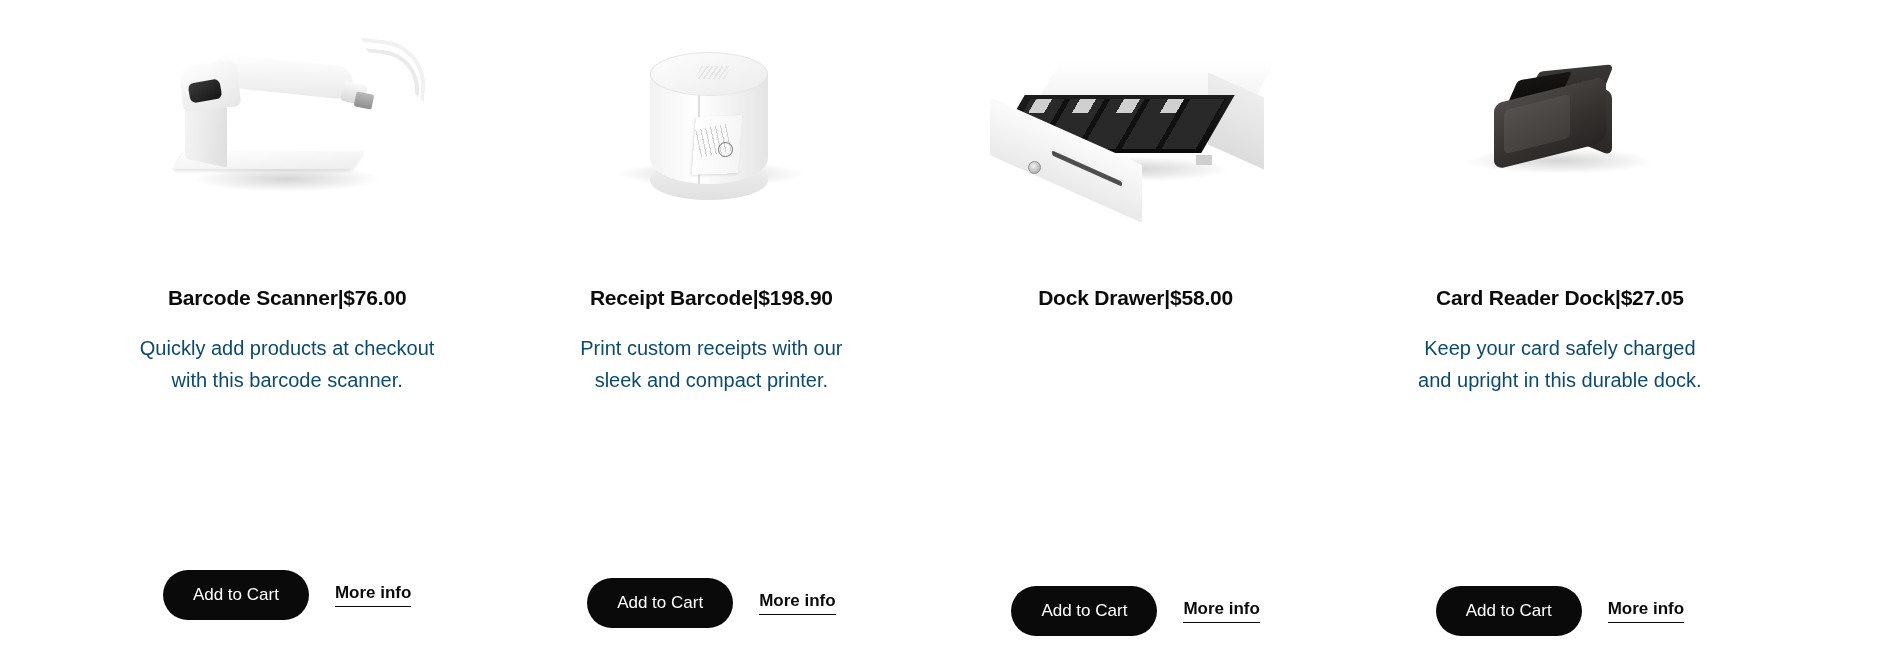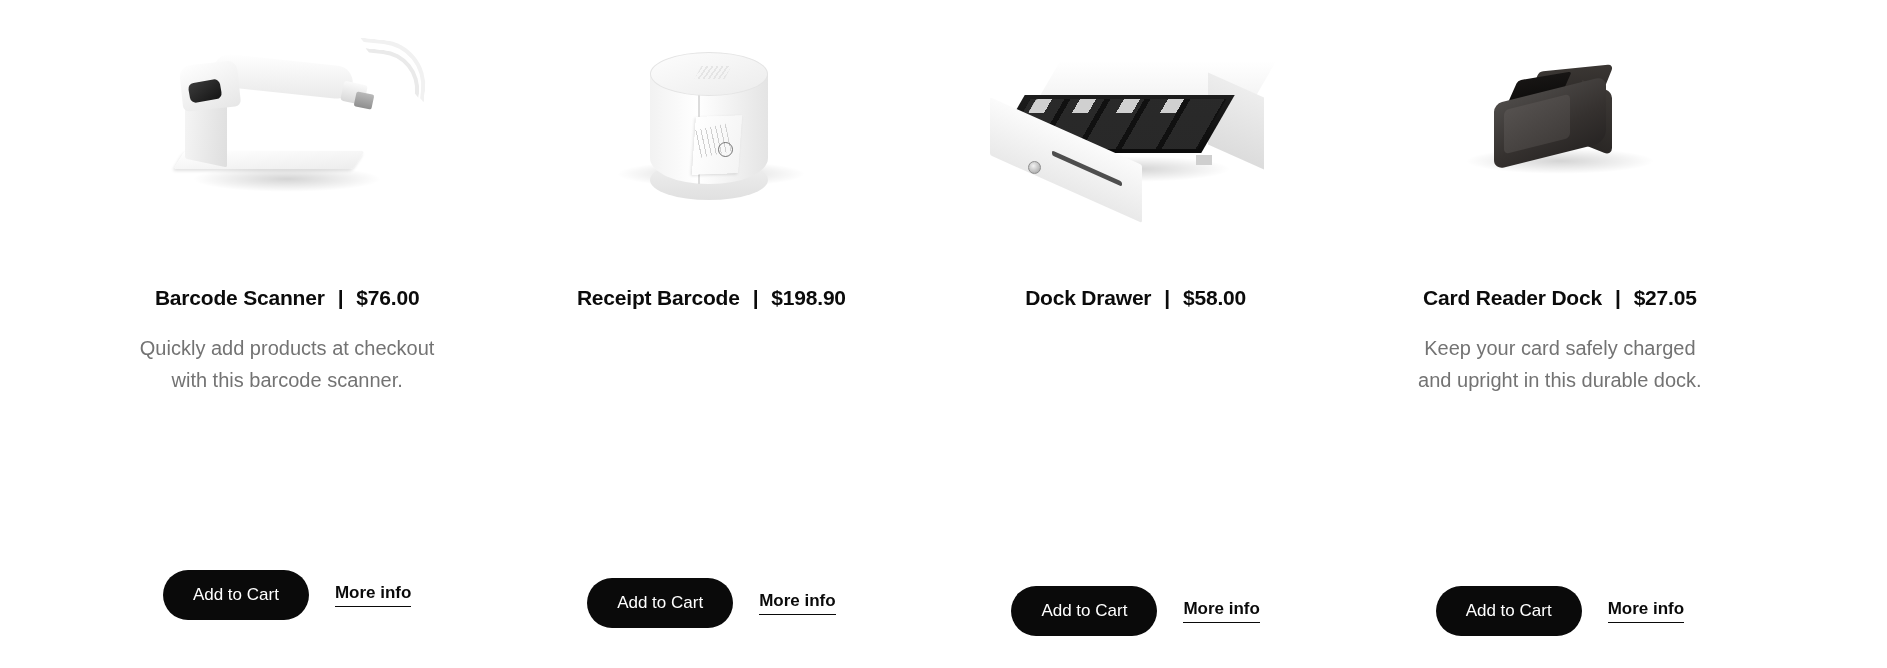--- a/index.html
+++ b/index.html
@@ -28,33 +28,32 @@
     width: 100%;
     display: flex;
     align-items: center;
     justify-content: center;
     position: relative;
   }
   .product-title-row {
     display: flex;
     align-items: baseline;
     justify-content: center;
-    gap: 13px;
     font-size: 21px;
     font-weight: bold;
     color: #0b0b0b;
     letter-spacing: -0.2px;
     margin-top: 36px;
     white-space: nowrap;
   }
   .sep { font-weight: bold; color: #0b0b0b; }
   .product-desc {
     font-size: 20px;
     line-height: 1.6;
-    color: #737373;
+    color: #0c4a6e;
     text-align: center;
     margin-top: 22px;
     max-width: 300px;
   }
   .cta-row {
     display: flex;
     align-items: center;
     gap: 26px;
     margin-top: 28px;
   }
@@ -363,20 +362,21 @@
         <div class="pr-receipt"></div>
         <div class="pr-lines"></div>
         <div class="pr-stamp"></div>
       </div>
     </div>
     <div class="product-title-row">
       <span>Receipt Barcode</span>
       <span class="sep">|</span>
       <span>$198.90</span>
     </div>
+    <div class="product-desc">Print custom receipts with our sleek and compact printer.</div>
     <div class="spacer"></div>
     <div class="cta-row">
       <button class="add-to-cart">Add to Cart</button>
       <a class="more-info">More info</a>
     </div>
     <div style="height:40px"></div>
   </div>
 
   <div class="product-card">
     <div class="media">

